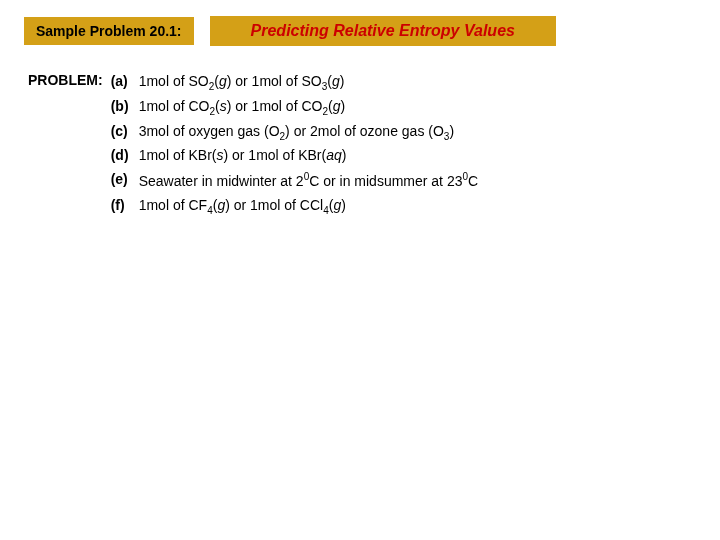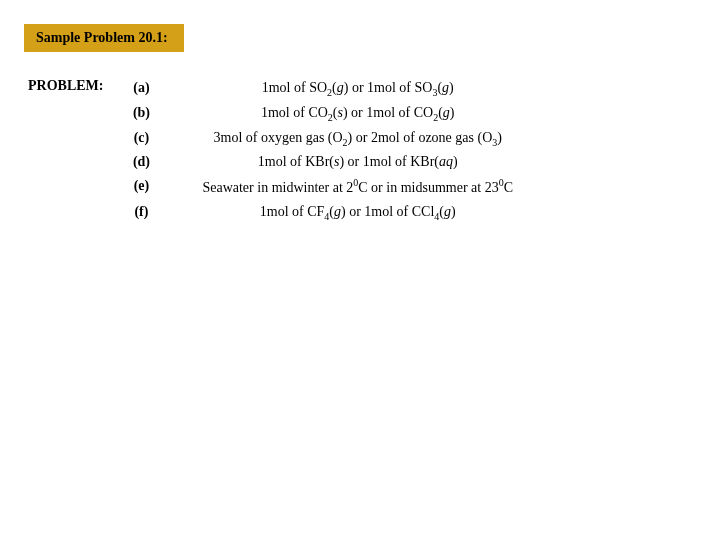--- a/index.html
+++ b/index.html
@@ -10,22 +10,21 @@
       background: #ffffff;
       font-family: Arial, sans-serif;
       font-size: 14px;
       color: #000000;
       overflow: hidden;
     }
 
     .page {
       width: 580px;
       height: 540px;
-      padding: 24px 24px;
-      font-family: Liberation Serif, serif;
+      padding: 16px 24px;
     }
 
     
     .header-row {
       display: flex;
       align-items: center;
       margin-bottom: 24px;
       gap: 16px;
     }
 
@@ -49,23 +48,22 @@
     .title-text {
       color: #cc0000;
       font-weight: bold;
       font-size: 16px;
       font-style: italic;
     }
 
     
     .content-area {
       display: flex;
-      gap: 28px;
+      gap: 8px;
       padding-left: 4px;
-      text-align: center;
     }
 
     .problem-label {
       font-weight: bold;
       font-size: 14px;
       white-space: nowrap;
       padding-top: 2px;
     }
 
     .problem-content {
@@ -115,20 +113,23 @@
       font-style: italic;
     }
   </style>
 </head>
 <body>
 
 <div class="page">
 
   <div class="header-row">
     <div class="sample-problem-label">Sample Problem 20.1:</div>
+    <div class="title-box">
+      <span class="title-text">Predicting Relative Entropy Values</span>
+    </div>
   </div>
 
   <div class="content-area">
     <div class="problem-label">PROBLEM:</div>
     <div class="problem-content">
 
       <ul class="items-list">
 
         <li>
           <span class="item-label"><strong>(a)</strong></span>

